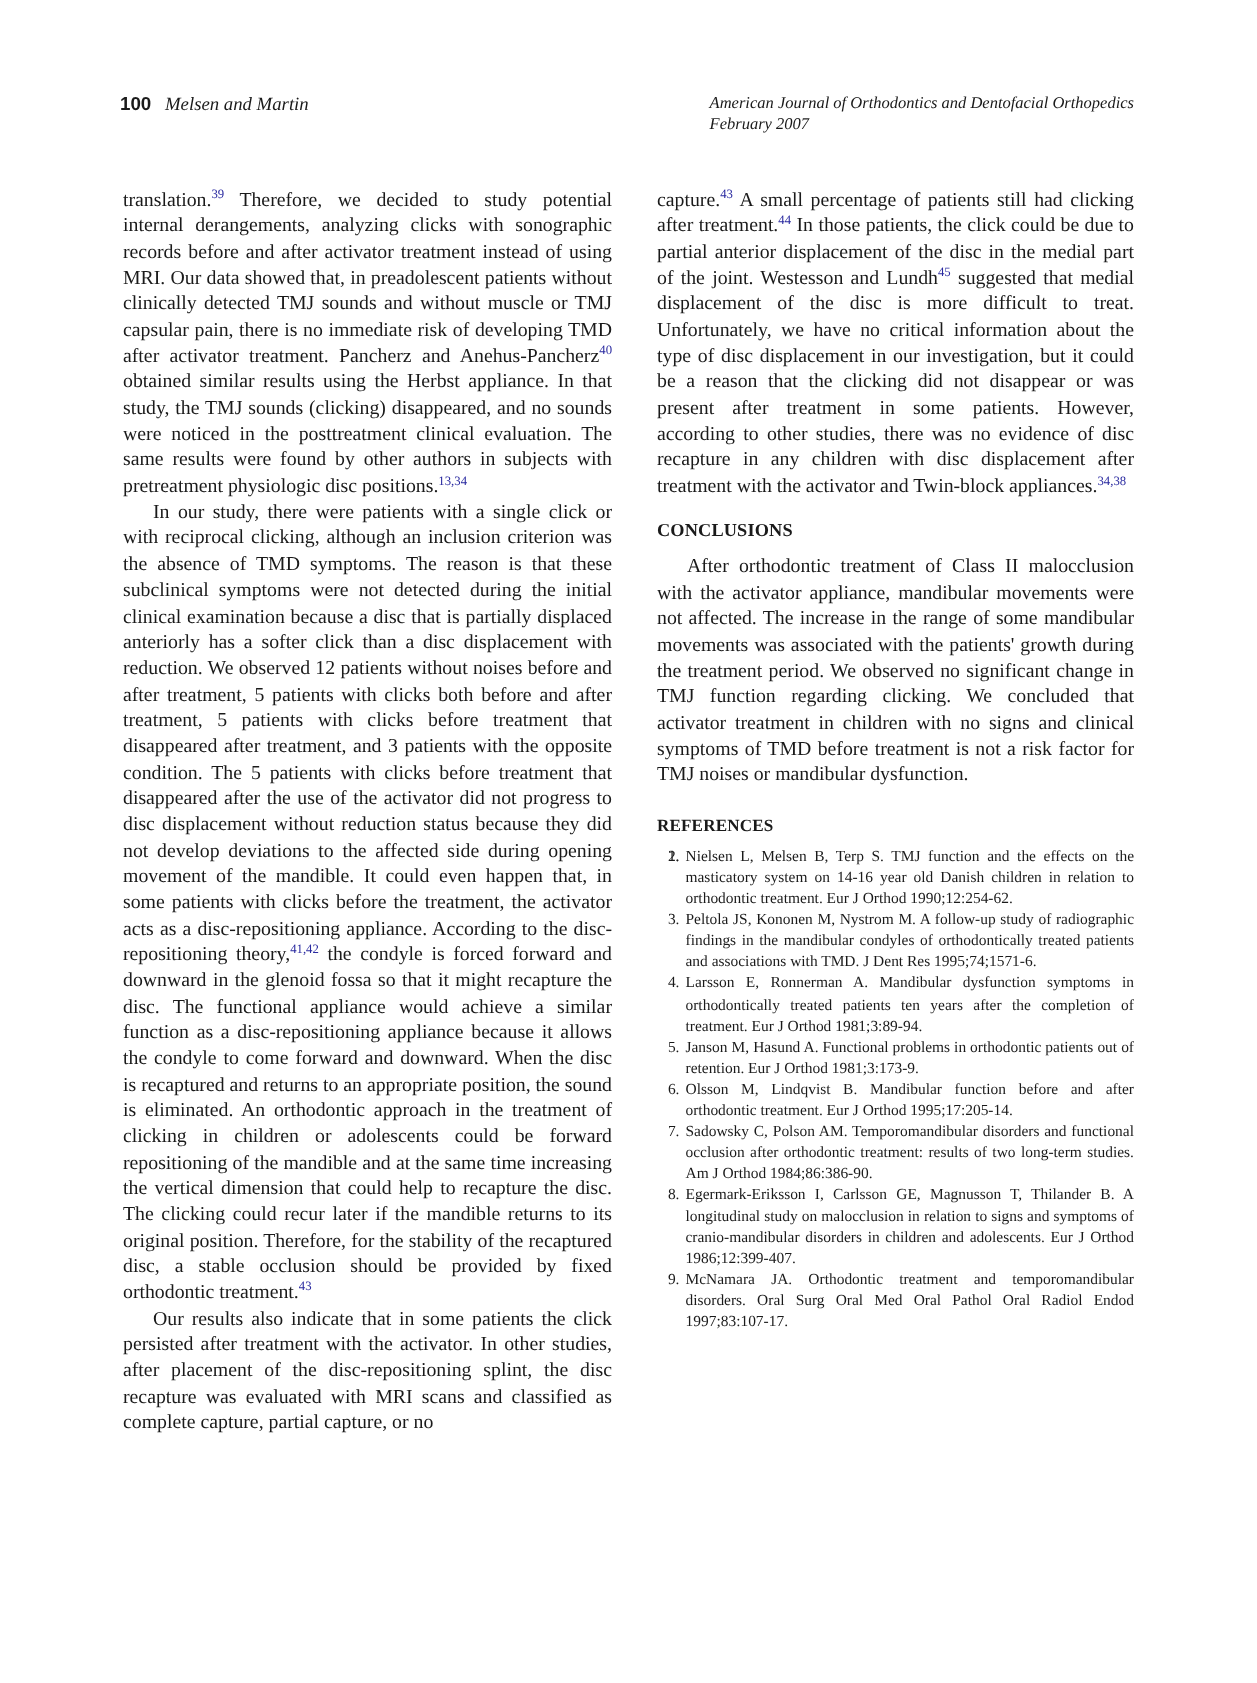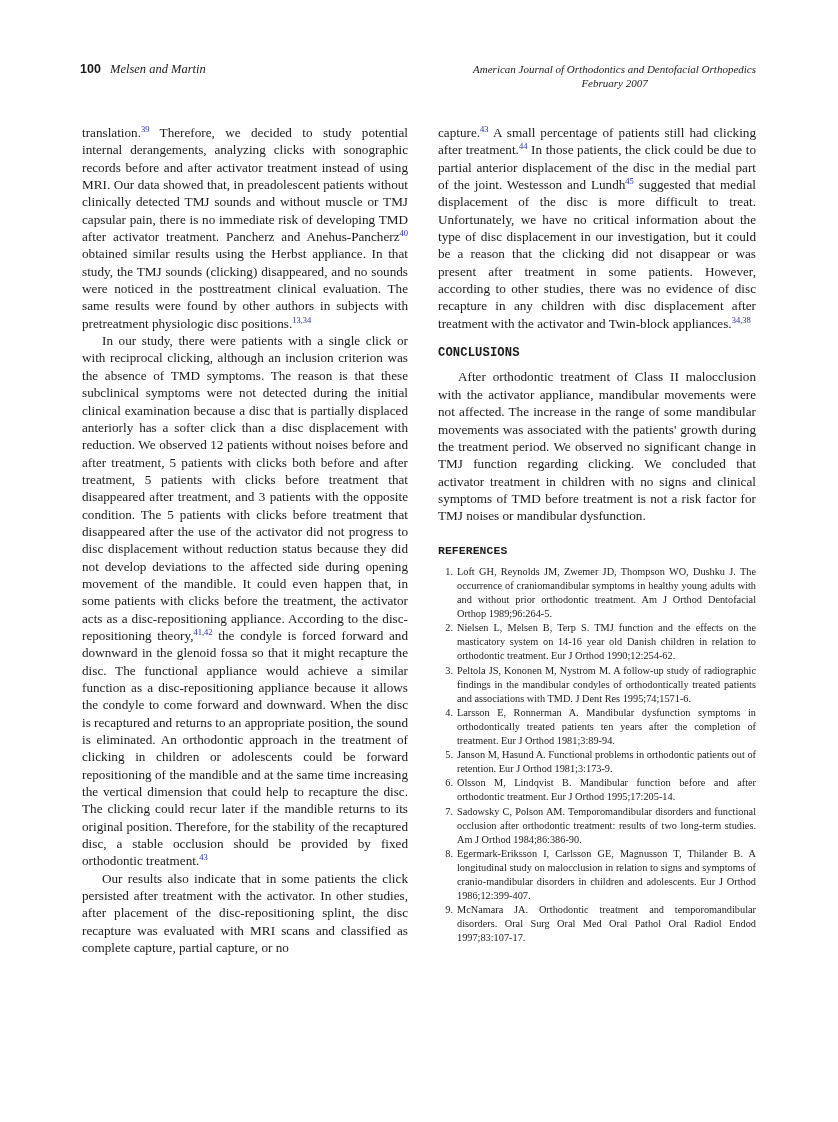--- a/index.html
+++ b/index.html
@@ -2,28 +2,28 @@
 <html><head>
 <meta charset="utf-8">
 <style>
   html, body { margin: 0; padding: 0; background: #ffffff; }
   body { width: 838px; height: 1122px; position: relative; overflow: hidden;
          font-family: "Liberation Serif", "DejaVu Serif", serif; color: #1a1a1a; }
   .header { position: absolute; top: 62px; left: 80px; right: 82px; height: 34px; }
   .hdr-left { position: absolute; left: 0; top: 0; font-size: 12.5px; }
   .page-num { font-family: "Liberation Sans", "DejaVu Sans", sans-serif; font-weight: bold; font-size: 12.5px; margin-right: 6px; }
   .running-authors { font-style: italic; }
-  .hdr-right { position: absolute; right: 0; top: 0; text-align: center; font-style: italic; font-size: 11px; line-height: 14px; }
+  .hdr-right { position: absolute; right: 0; top: 0; text-align: left; font-style: italic; font-size: 11px; line-height: 14px; }
   .col { position: absolute; top: 124px; width: 326px; font-size: 13.2px; line-height: 17.35px; text-align: justify; }
   .col-left { left: 82px; }
   .col-right { left: 438px; width: 318px; }
   p { margin: 0; }
   p.indent { text-indent: 20px; }
   sup { font-size: 8.5px; color: #2a2aa0; line-height: 0; vertical-align: 5px; }
-  h2.sec { font-family: Liberation Mono, monospace; font-weight: bold; font-size: 12.2px; margin: 13px 0 6px 0; letter-spacing: 0.1px; }
+  h2.sec { font-family: Liberation Serif, serif; font-weight: bold; font-size: 12.2px; margin: 13px 0 6px 0; letter-spacing: 0.1px; }
   h2.refs { font-size: 11.4px; margin: 18px 0 5px 0; }
   ol.references { margin: 0; padding: 0; list-style: none; font-size: 10.3px; line-height: 14.1px; }
   ol.references li { position: relative; padding-left: 19px; margin: 0; text-align: justify; }
   ol.references .num { position: absolute; left: 0; width: 15px; text-align: right; }
 </style>
 </head>
 <body>
 
 <div class="header">
   <div class="hdr-left">
@@ -43,21 +43,21 @@
 </div>
 
 <div class="col col-right">
   <p><span>capture.</span><sup>43</sup><span> A small percentage of patients still had clicking after treatment.</span><sup>44</sup><span> In those patients, the click could be due to partial anterior displacement of the disc in the medial part of the joint. Westesson and Lundh</span><sup>45</sup><span> suggested that medial displacement of the disc is more difficult to treat. Unfortunately, we have no critical information about the type of disc displacement in our investigation, but it could be a reason that the clicking did not disappear or was present after treatment in some patients. However, according to other studies, there was no evidence of disc recapture in any children with disc displacement after treatment with the activator and Twin-block appliances.</span><sup>34,38</sup></p>
 
   <h2 class="sec">CONCLUSIONS</h2>
   <p class="indent">After orthodontic treatment of Class II malocclusion with the activator appliance, mandibular movements were not affected. The increase in the range of some mandibular movements was associated with the patients' growth during the treatment period. We observed no significant change in TMJ function regarding clicking. We concluded that activator treatment in children with no signs and clinical symptoms of TMD before treatment is not a risk factor for TMJ noises or mandibular dysfunction.</p>
 
   <h2 class="sec refs">REFERENCES</h2>
   <ol class="references">
-    <li><span class="num">1.</span><span>Loft GH, Reynolds JM, Zwemer JD, Thompson WO, Dushku J. The occurrence of craniomandibular symptoms in healthy young adults with and without prior orthodontic treatment. Am J Orthod Dentofacial Orthop 1989;96:264-5.</span></li>
+    <li><span class="num">1.</span></li>
     <li><span class="num">2.</span><span>Nielsen L, Melsen B, Terp S. TMJ function and the effects on the masticatory system on 14-16 year old Danish children in relation to orthodontic treatment. Eur J Orthod 1990;12:254-62.</span></li>
     <li><span class="num">3.</span><span>Peltola JS, Kononen M, Nystrom M. A follow-up study of radiographic findings in the mandibular condyles of orthodontically treated patients and associations with TMD. J Dent Res 1995;74;1571-6.</span></li>
     <li><span class="num">4.</span><span>Larsson E, Ronnerman A. Mandibular dysfunction symptoms in orthodontically treated patients ten years after the completion of treatment. Eur J Orthod 1981;3:89-94.</span></li>
     <li><span class="num">5.</span><span>Janson M, Hasund A. Functional problems in orthodontic patients out of retention. Eur J Orthod 1981;3:173-9.</span></li>
     <li><span class="num">6.</span><span>Olsson M, Lindqvist B. Mandibular function before and after orthodontic treatment. Eur J Orthod 1995;17:205-14.</span></li>
     <li><span class="num">7.</span><span>Sadowsky C, Polson AM. Temporomandibular disorders and functional occlusion after orthodontic treatment: results of two long-term studies. Am J Orthod 1984;86:386-90.</span></li>
     <li><span class="num">8.</span><span>Egermark-Eriksson I, Carlsson GE, Magnusson T, Thilander B. A longitudinal study on malocclusion in relation to signs and symptoms of cranio-mandibular disorders in children and adolescents. Eur J Orthod 1986;12:399-407.</span></li>
     <li><span class="num">9.</span><span>McNamara JA. Orthodontic treatment and temporomandibular disorders. Oral Surg Oral Med Oral Pathol Oral Radiol Endod 1997;83:107-17.</span></li>
   </ol>
 </div>

